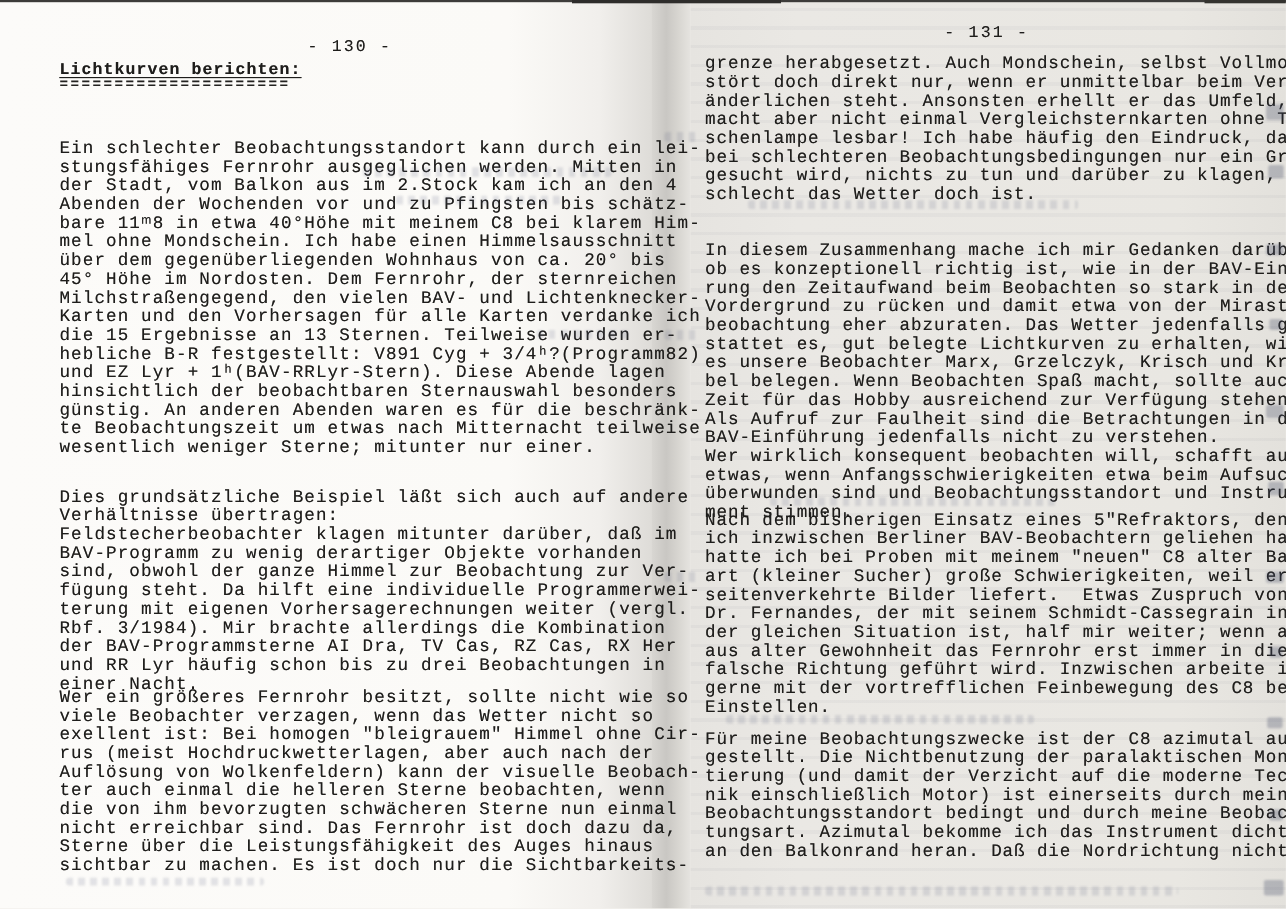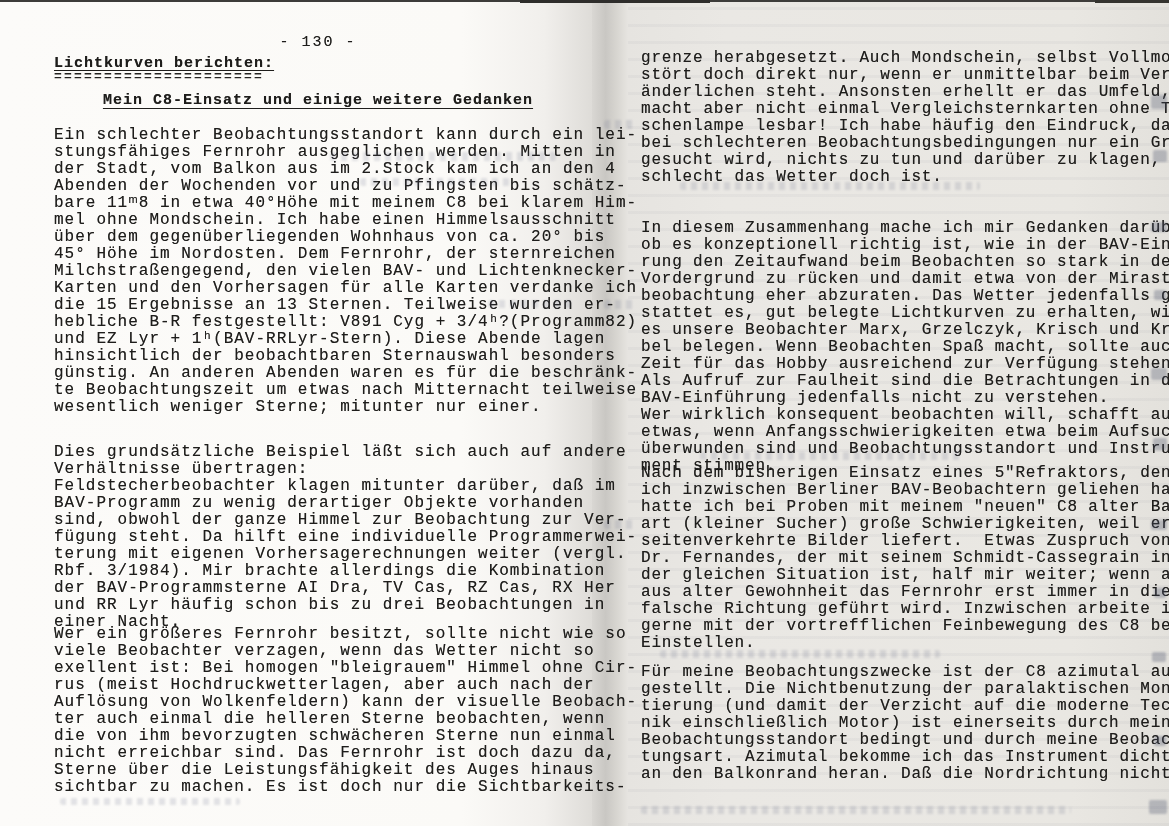--- a/index.html
+++ b/index.html
@@ -57,21 +57,20 @@
 
   <div class="top-edge"></div>
   <div class="top-edge-mid"></div>
   <div class="top-edge-right"></div>
 
   <div class="abs tcol-left page-number" style="top:34px;">- 130 -</div>
 
   <div class="abs section-heading" style="left:54px;top:55px;">Lichtkurven berichten:</div>
   <div class="abs heading-underline" style="left:54px;top:69px;">=====================</div>
 
-  <div class="abs tcol-left article-title" style="top:92px;">Mein C8-Einsatz und einige weitere Gedanken</div>
 
   <div class="abs tcol-left body-text lh-left" style="top:127px;">Ein schlechter Beobachtungsstandort kann durch ein lei-
 stungsfähiges Fernrohr ausgeglichen werden. Mitten in
 der Stadt, vom Balkon aus im 2.Stock kam ich an den 4
 Abenden der Wochenden vor und zu Pfingsten bis schätz-
 bare 11ᵐ8 in etwa 40°Höhe mit meinem C8 bei klarem Him-
 mel ohne Mondschein. Ich habe einen Himmelsausschnitt
 über dem gegenüberliegenden Wohnhaus von ca. 20° bis
 45° Höhe im Nordosten. Dem Fernrohr, der sternreichen
 Milchstraßengegend, den vielen BAV- und Lichtenknecker-
@@ -98,20 +97,21 @@
 viele Beobachter verzagen, wenn das Wetter nicht so
 exellent ist: Bei homogen "bleigrauem" Himmel ohne Cir-
 rus (meist Hochdruckwetterlagen, aber auch nach der
 Auflösung von Wolkenfeldern) kann der visuelle Beobach-
 ter auch einmal die helleren Sterne beobachten, wenn
 die von ihm bevorzugten schwächeren Sterne nun einmal
 nicht erreichbar sind. Das Fernrohr ist doch dazu da,
 Sterne über die Leistungsfähigkeit des Auges hinaus
 sichtbar zu machen. Es ist doch nur die Sichtbarkeits-</div>
 
+  <div class="abs tcol-right page-number" style="top:22px;">- 131 -</div>
 
   <div class="abs tcol-right body-text lh-right" style="top:50px;">grenze herabgesetzt. Auch Mondschein, selbst Vollmond
 stört doch direkt nur, wenn er unmittelbar beim Ver-
 änderlichen steht. Ansonsten erhellt er das Umfeld,
 macht aber nicht einmal Vergleichsternkarten ohne Ta-
 schenlampe lesbar! Ich habe häufig den Eindruck, daß
 bei schlechteren Beobachtungsbedingungen nur ein Grund
 gesucht wird, nichts zu tun und darüber zu klagen, wie
 schlecht das Wetter doch ist.</div>
   <div class="abs tcol-right body-text lh-right" style="top:198px;margin-top:22px;">In diesem Zusammenhang mache ich mir Gedanken darüber,

